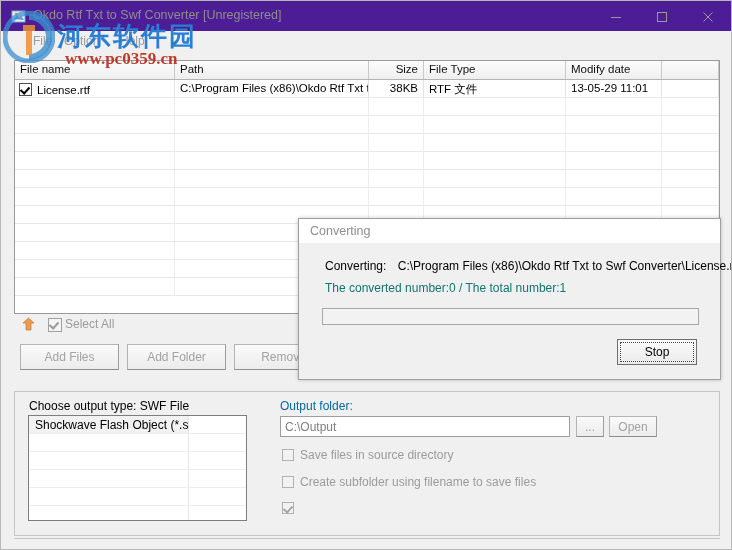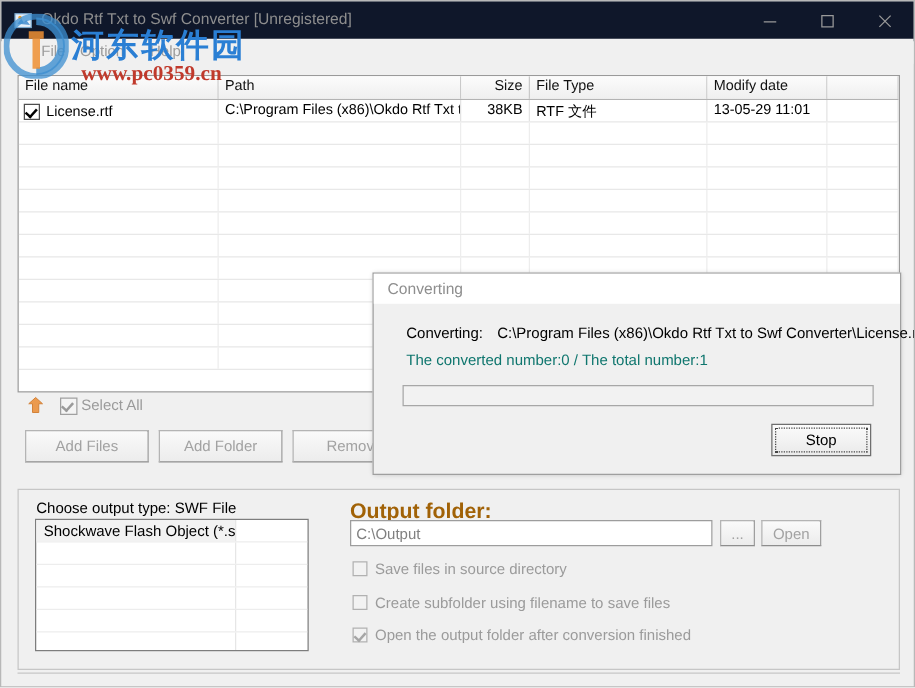--- a/index.html
+++ b/index.html
@@ -16,21 +16,21 @@
     position:absolute;left:0;top:0;width:732px;height:550px;
     background:#f0f0f0;
     border:1px solid #b8b8b8;
     box-sizing:border-box;
     overflow:hidden;
   }
 
   
   .titlebar{
     position:absolute;left:0;top:0;width:100%;height:32px;
-    background:#0f172a;
+    background:#4c1d95;
     box-sizing:border-box;
   }
   .title-icon{
     position:absolute;left:10px;top:8px;width:16px;height:16px;
   }
   .title-text{
     position:absolute;left:32px;top:7px;
     font-size:12.5px;color:#8e8e8e;white-space:nowrap;
   }
   .win-btns{
@@ -147,21 +147,21 @@
     position:absolute;left:27px;top:414px;width:219px;height:106px;
     background:#fff;border:1px solid #7d7d7d;box-sizing:border-box;overflow:hidden;
   }
   .trow{height:18px;box-sizing:border-box;border-bottom:1px solid #ededed;display:flex;}
   .trow .tc1{width:160px;box-sizing:border-box;border-right:1px solid #e6e6e6;
     padding:2px 0 0 6px;font-size:12px;white-space:nowrap;overflow:hidden;}
   .trow .tc2{flex:1;}
   .trow.sel .tc1{background:#f2f2f2;}
 
   .lbl-outfolder{
-    position:absolute;left:279px;top:398px;font-size:17px;color:#a16207;font-weight:bold;white-space:nowrap;
+    position:absolute;left:279px;top:398px;font-size:12px;color:#0369a1;font-weight:normal;white-space:nowrap;
   }
   .folder-input{
     position:absolute;left:279px;top:415px;width:290px;height:21px;
     background:#fff;border:1px solid #9d9d9d;box-sizing:border-box;
     padding:3px 0 0 4px;font-size:12px;color:#808080;
     white-space:nowrap;overflow:hidden;
   }
   .btn-browse{left:575px;top:415px;width:28px;height:21px;font-size:12px;align-items:flex-end;padding-bottom:2px;}
   .btn-open{left:608px;top:415px;width:48px;height:21px;}
 
@@ -432,21 +432,20 @@
   <div class="btn btn-browse">...</div>
   <div class="btn btn-open">Open</div>
 
   <span class="ochk r1c"></span>
   <span class="olbl r1l">Save files in source directory</span>
 
   <span class="ochk r2c"></span>
   <span class="olbl r2l">Create subfolder using filename to save files</span>
 
   <span class="ochk on r3c"></span>
-  <span class="olbl r3l">Open the output folder after conversion finished</span>
 
 
   <div class="bottom-strip"></div>
 
   <span class="wm wm-logo">
     <svg width="52" height="52" viewBox="0 0 52 52">
       <circle cx="26" cy="26" r="24" fill="none" stroke="#3d8fd0" stroke-width="5" opacity="0.75"></circle>
       <path d="M26 6 a20 20 0 0 1 0 40" fill="none" stroke="#3d8fd0" stroke-width="6" opacity="0.8"></path>
       <path d="M20 14 L32 14 L32 20 L29 20 L29 44 L23 44 L23 20 L20 20 Z" fill="#ef8f33" opacity="0.85"></path>
     </svg>

